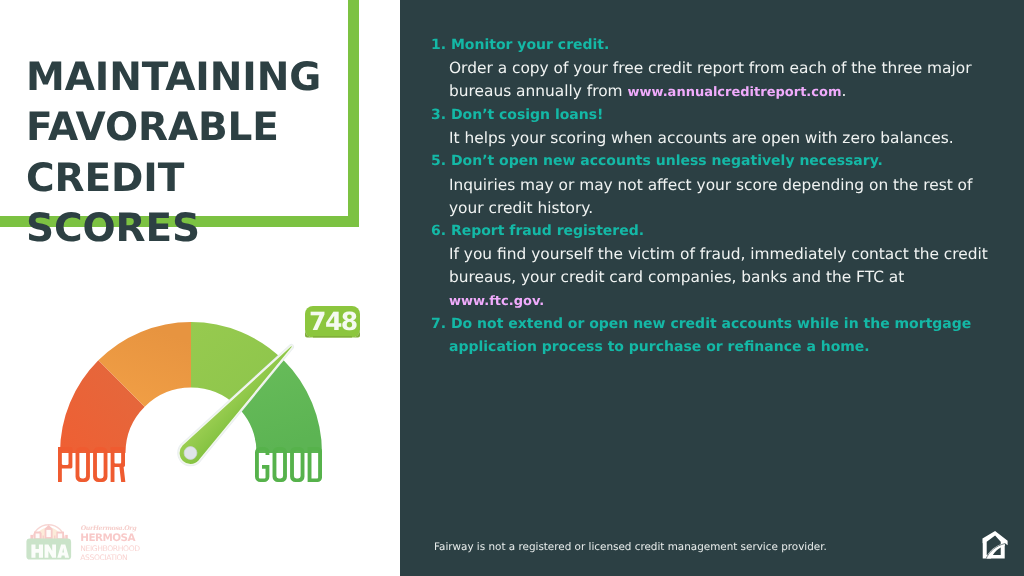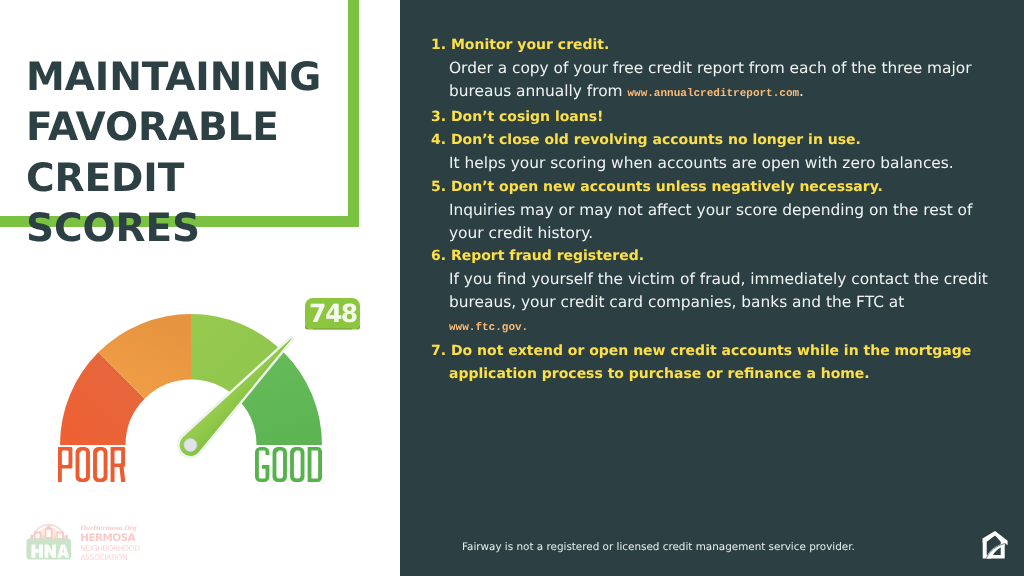--- a/index.html
+++ b/index.html
@@ -18,43 +18,43 @@
 
   .greenbar-v{position:absolute;left:348px;top:0;width:11px;height:227px;background:#7cc242;}
   .greenbar-h{position:absolute;left:0;top:216px;width:359px;height:11px;background:#7cc242;}
 
   .title{position:absolute;left:26px;top:53px;width:340px;
     font-family:"DejaVu Sans", sans-serif;
     font-size:39px;line-height:50.3px;font-weight:700;color:#2d4043;
     letter-spacing:-0.1px;}
 
   
-  .gauge{position:absolute;left:0;top:8px;width:480px;height:520px;text-decoration:underline;}
+  .gauge{position:absolute;left:0;top:16px;width:480px;height:520px;text-decoration:underline;}
   .gauge svg{display:block;overflow:visible;}
   .badge{position:absolute;left:305px;top:290px;width:55px;height:32px;display:block;}
 
   .labels{position:absolute;left:0;top:447px;width:400px;height:40px;display:block;}
 
   
   .hna{position:absolute;left:20px;top:508px;width:150px;height:62px;opacity:0.40;}
 
   
   .right{position:absolute;left:400px;top:0;width:624px;height:576px;background:#2c4044;}
 
   .tips{position:absolute;left:31px;top:34px;width:570px;
     font-family:"DejaVu Sans", sans-serif;}
   .tip{margin:0;}
-  .tip-head{color:#fde047;font-weight:700;font-size:14px;line-height:23.1px;
+  .tip-head{color:#14b8a6;font-weight:700;font-size:14px;line-height:23.1px;
     text-indent:-18px;padding-left:18px;}
   .tip-body{color:#f0f3f2;font-weight:400;font-size:15.4px;line-height:23.1px;
     padding-left:18px;}
-  .lnk{color:#fdba74;font-weight:700;font-size:11px;font-family:Liberation Mono, monospace;}
+  .lnk{color:#f0abfc;font-weight:700;font-size:13px;}
 
   .disclaimer{position:absolute;left:34px;top:540px;color:#e9edec;
-    font-size:10.4px;line-height:14px;font-family:"DejaVu Sans",sans-serif;margin-left:28px;}
+    font-size:10.4px;line-height:14px;font-family:"DejaVu Sans",sans-serif;}
   .eho{position:absolute;left:580px;top:530px;width:30px;height:31px;}
   .eho svg{display:block;}
 </style>
 </head>
 <body>
 
 <div class="slide">
 
   <div class="left">
     <div class="greenbar-v"></div>
@@ -158,21 +158,20 @@
   <div class="right">
     <div class="tips">
         <div class="tip">
           <div class="tip-head"><span>1.</span> <span>Monitor your credit.</span></div>
           <div class="tip-body"><span>Order a copy of your free credit report from each of the three major bureaus annually from </span><span class="lnk">www.annualcreditreport.com</span><span>.</span></div>
         </div>
         <div class="tip">
           <div class="tip-head"><span>3.</span> <span>Don’t cosign loans!</span></div>
         </div>
         <div class="tip">
-          <div class="tip-head"><span>4.</span> <span>Don’t close old revolving accounts no longer in use.</span></div>
           <div class="tip-body"><span>It helps your scoring when accounts are open with zero balances.</span></div>
         </div>
         <div class="tip">
           <div class="tip-head"><span>5.</span> <span>Don’t open new accounts unless negatively necessary.</span></div>
           <div class="tip-body"><span>Inquiries may or may not affect your score depending on the rest of your credit history.</span></div>
         </div>
         <div class="tip">
           <div class="tip-head"><span>6.</span> <span>Report fraud registered.</span></div>
           <div class="tip-body"><span>If you find yourself the victim of fraud, immediately contact the credit bureaus, your credit card companies, banks and the FTC at </span><br><span class="lnk">www.ftc.gov.</span></div>
         </div>

